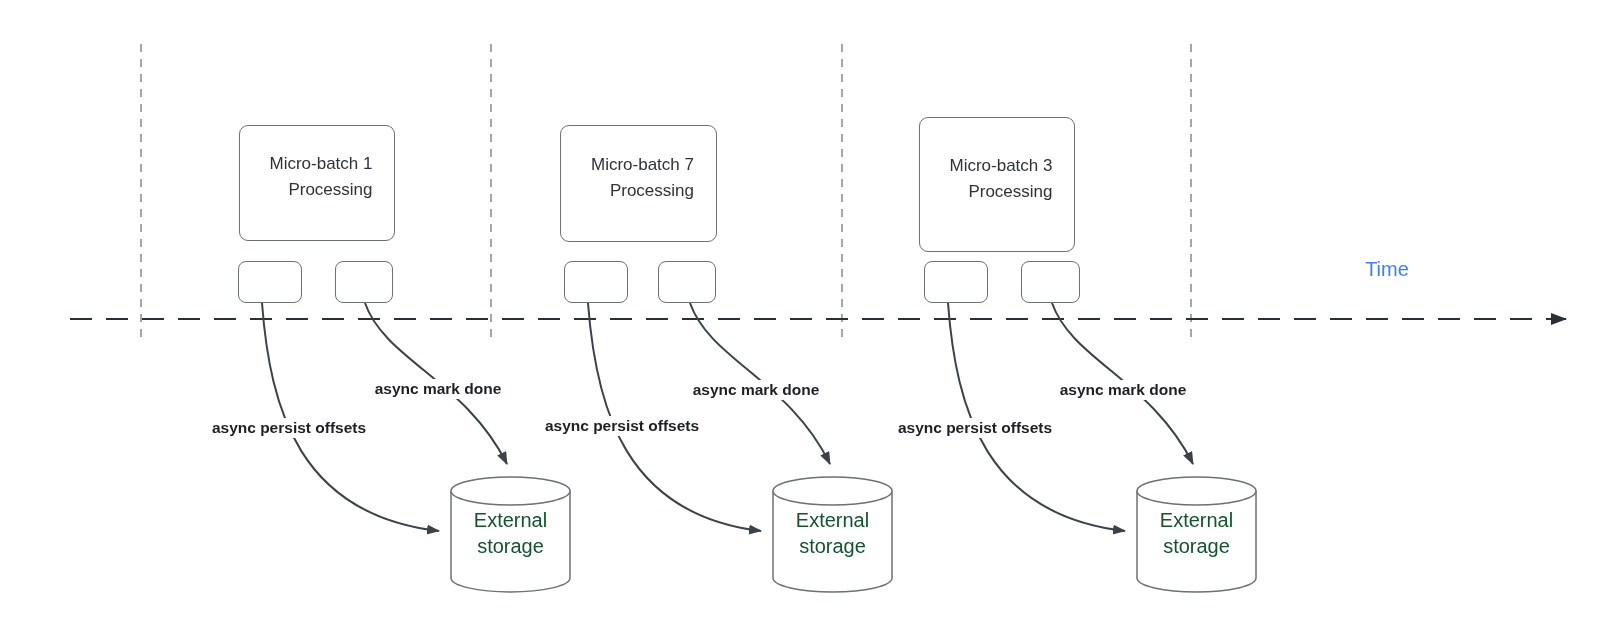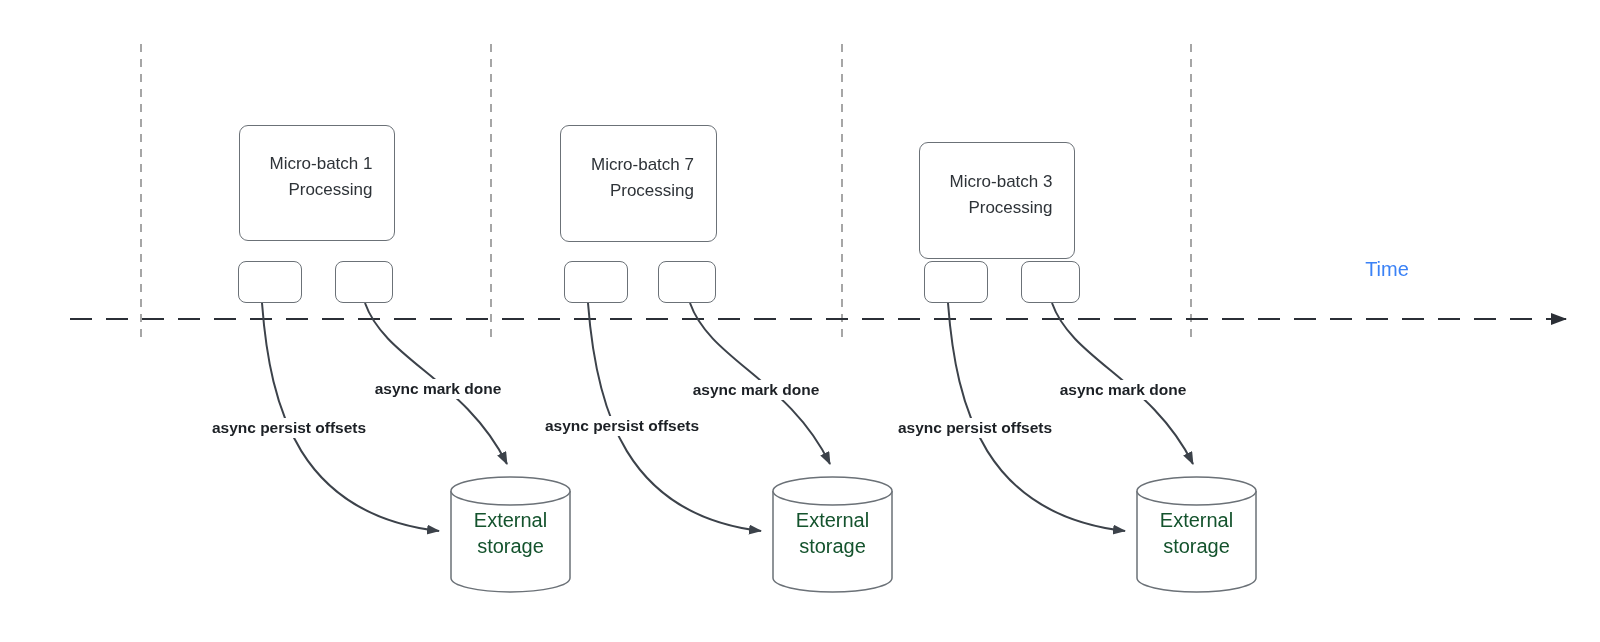--- a/index.html
+++ b/index.html
@@ -129,21 +129,21 @@
 
   <div class="proc-box" style="left:560px; top:125px; width:157px; height:117px;">Micro-batch 7
 Processing</div>
   <div class="task-box" style="left:564px; top:261px; width:64px; height:42px;"></div>
   <div class="task-box" style="left:658px; top:261px; width:58px; height:42px;"></div>
   <div class="curve-label" style="left:622px; top:426px;">async persist offsets</div>
   <div class="curve-label" style="left:756px; top:390px;">async mark done</div>
   <div class="storage-label" style="left:773px; top:507px; width:119px;">External
 storage</div>
 
-  <div class="proc-box" style="left:919px; top:142px; width:156px; height:117px;">Micro-batch 3
+  <div class="proc-box" style="left:919px; top:117px; width:156px; height:135px;">Micro-batch 3
 Processing</div>
   <div class="task-box" style="left:924px; top:261px; width:64px; height:42px;"></div>
   <div class="task-box" style="left:1021px; top:261px; width:59px; height:42px;"></div>
   <div class="curve-label" style="left:975px; top:428px;">async persist offsets</div>
   <div class="curve-label" style="left:1123px; top:390px;">async mark done</div>
   <div class="storage-label" style="left:1137px; top:507px; width:119px;">External
 storage</div>
 
   <div class="time-label">Time</div>
 

